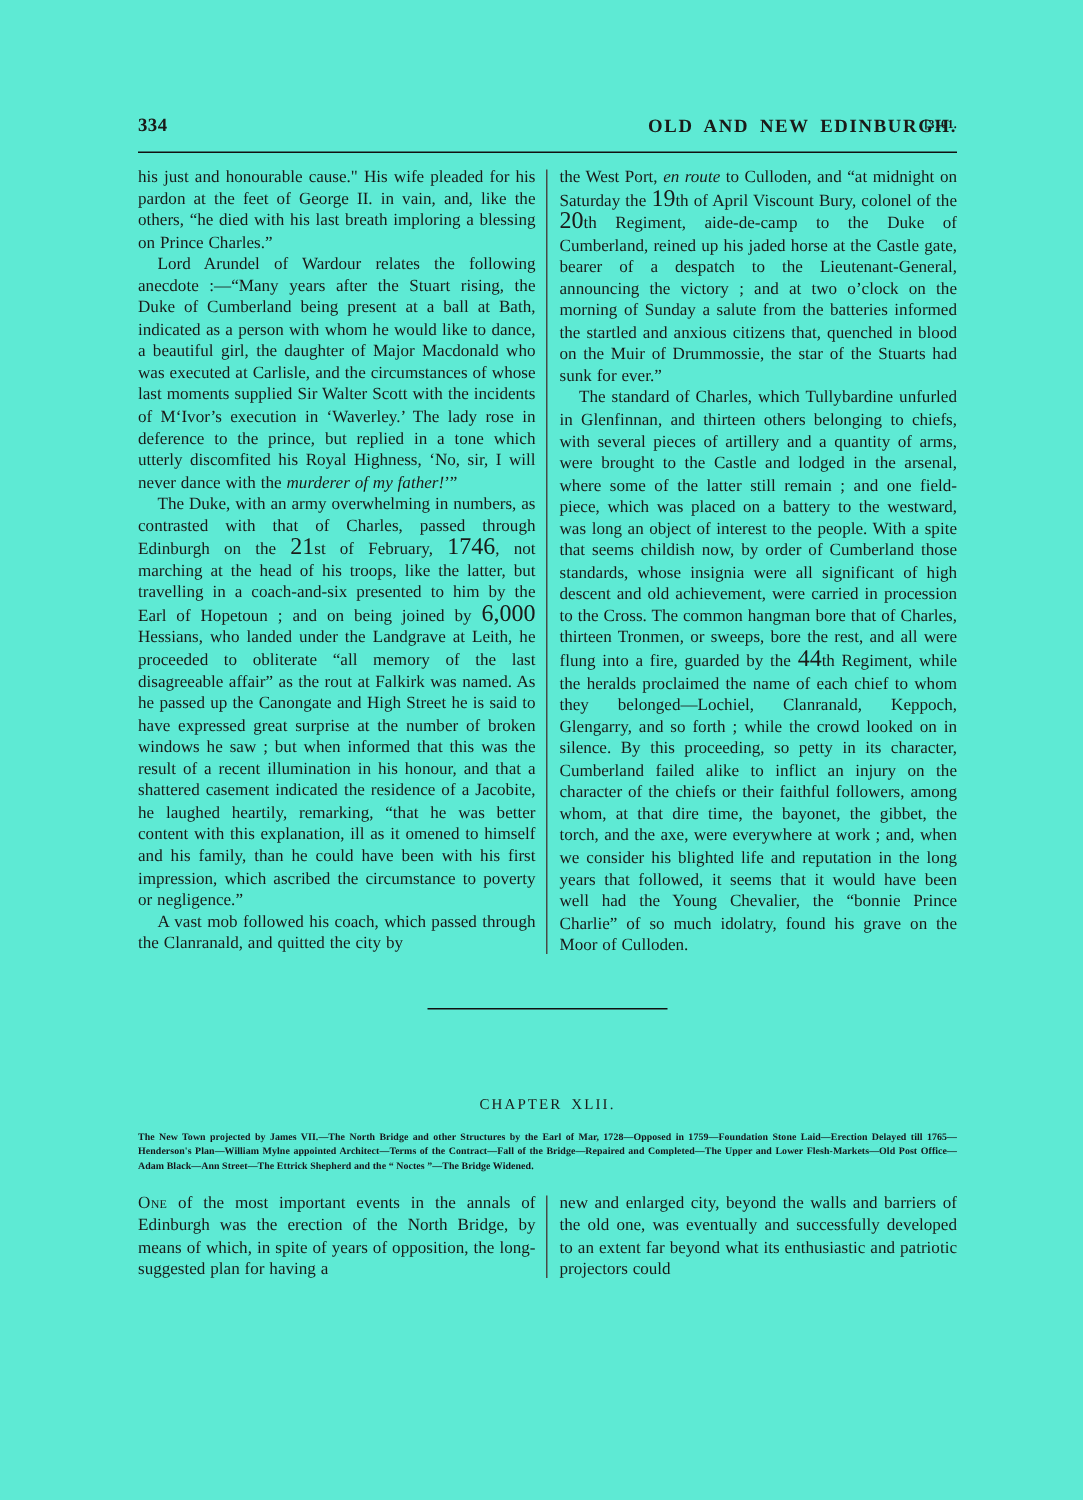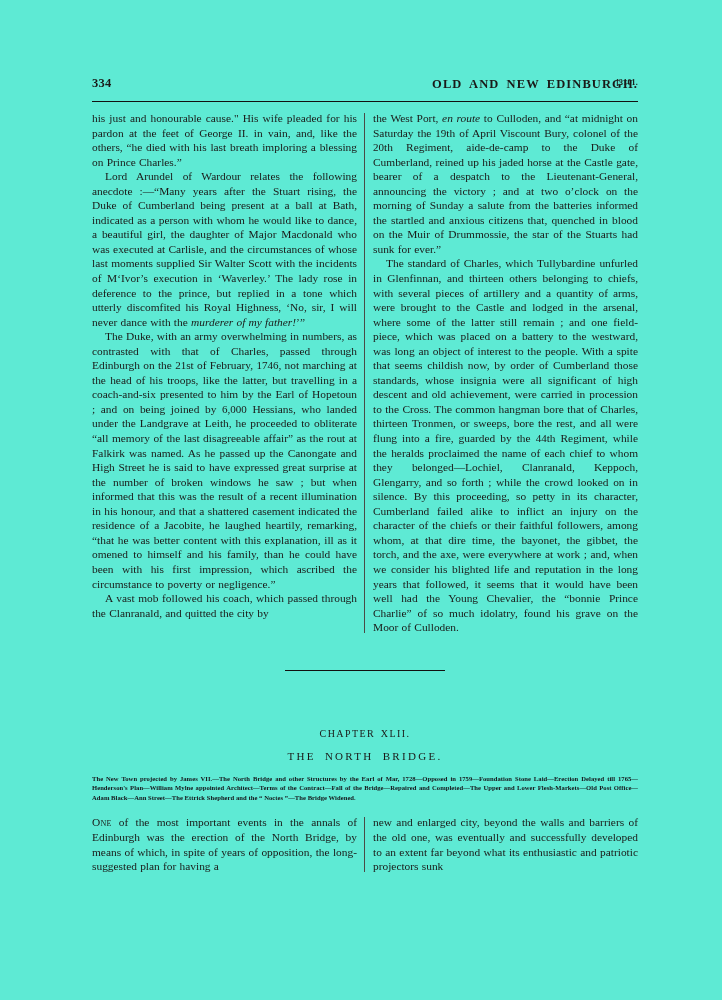--- a/index.html
+++ b/index.html
@@ -91,21 +91,21 @@
     line-height: 14.55px;
     text-align: justify;
     text-indent: 13px;
     hyphens: none;
     word-spacing: 0.4px;
   }
   p.bodytext.cont {
     text-indent: 0;
   }
   .smallnum {
-    font-size: 11px;
+    font-size: 16px;
   }
   em {
   }
   .smallcaps {
     font-variant: small-caps;
     letter-spacing: 0.2px;
   }
 
   
   .divider-wrap {
@@ -172,29 +172,28 @@
         <p class="bodytext cont">the West Port, <em>en route</em> to Culloden, and “at midnight on Saturday the <span class="smallnum">19</span>th of April Viscount Bury, colonel of the <span class="smallnum">20</span>th Regiment, aide-de-camp to the Duke of Cumberland, reined up his jaded horse at the Castle gate, bearer of a despatch to the Lieutenant-General, announcing the victory ; and at two o’clock on the morning of Sunday a salute from the batteries informed the startled and anxious citizens that, quenched in blood on the Muir of Drummossie, the star of the Stuarts had sunk for ever.”</p>
         <p class="bodytext">The standard of Charles, which Tullybardine unfurled in Glenfinnan, and thirteen others belonging to chiefs, with several pieces of artillery and a quantity of arms, were brought to the Castle and lodged in the arsenal, where some of the latter still remain ; and one field-piece, which was placed on a battery to the westward, was long an object of interest to the people.  With a spite that seems childish now, by order of Cumberland those standards, whose insignia were all significant of high descent and old achievement, were carried in procession to the Cross.  The common hangman bore that of Charles, thirteen Tronmen, or sweeps, bore the rest, and all were flung into a fire, guarded by the <span class="smallnum">44</span>th Regiment, while the heralds proclaimed the name of each chief to whom they belonged—Lochiel, Clanranald, Keppoch, Glengarry, and so forth ; while the crowd looked on in silence.  By this proceeding, so petty in its character, Cumberland failed alike to inflict an injury on the character of the chiefs or their faithful followers, among whom, at that dire time, the bayonet, the gibbet, the torch, and the axe, were everywhere at work ; and, when we consider his blighted life and reputation in the long years that followed, it seems that it would have been well had the Young Chevalier, the “bonnie Prince Charlie” of so much idolatry, found his grave on the Moor of Culloden.</p>
       </div>
     </div>
 
     <div class="divider-wrap">
       <span class="divider"></span>
     </div>
 
     <div class="chapter-head">CHAPTER XLII.</div>
-    <div class="chapter-sub">THE NORTH BRIDGE.</div>
     <div class="synopsis">The New Town projected by James VII.—The North Bridge and other Structures by the Earl of Mar, 1728—Opposed in 1759—Foundation Stone Laid—Erection Delayed till 1765—Henderson's Plan—William Mylne appointed Architect—Terms of the Contract—Fall of the Bridge—Repaired and Completed—The Upper and Lower Flesh-Markets—Old Post Office—Adam Black—Ann Street—The Ettrick Shepherd and the “ Noctes ”—The Bridge Widened.</div>
 
     <div class="cols lower-cols">
       <div class="colrule"></div>
 
       <div class="col">
         <p class="bodytext cont"><span class="smallcaps">One</span> of the most important events in the annals of Edinburgh was the erection of the North Bridge, by means of which, in spite of years of opposition, the long-suggested plan for having a</p>
       </div>
 
       <div class="col">
-        <p class="bodytext cont">new and enlarged city, beyond the walls and barriers of the old one, was eventually and successfully developed to an extent far beyond what its enthusiastic and patriotic projectors sunk</p>
+        <p class="bodytext cont">new and enlarged city, beyond the walls and barriers of the old one, was eventually and successfully developed to an extent far beyond what its enthusiastic and patriotic projectors could</p>
       </div>
     </div>
 
   </div>
 </div>
 
 </body></html>

